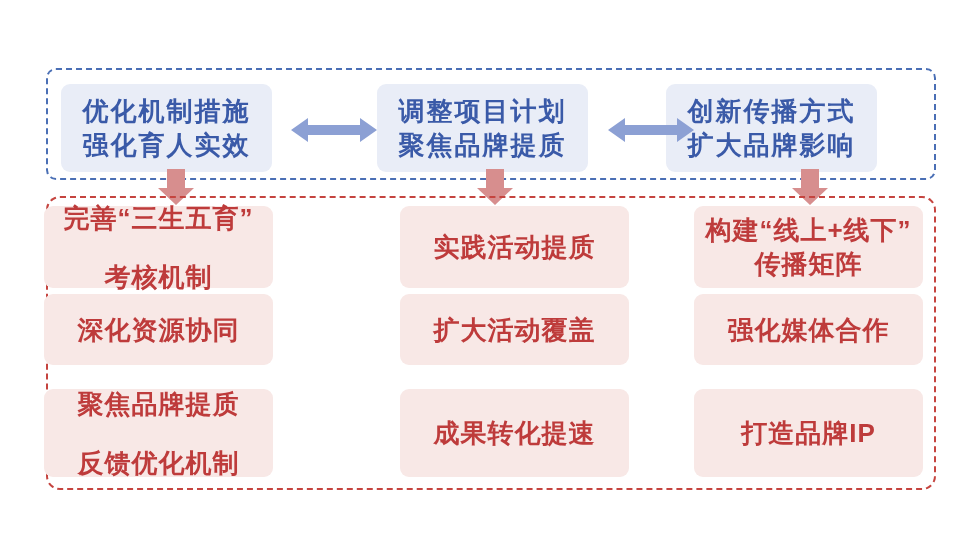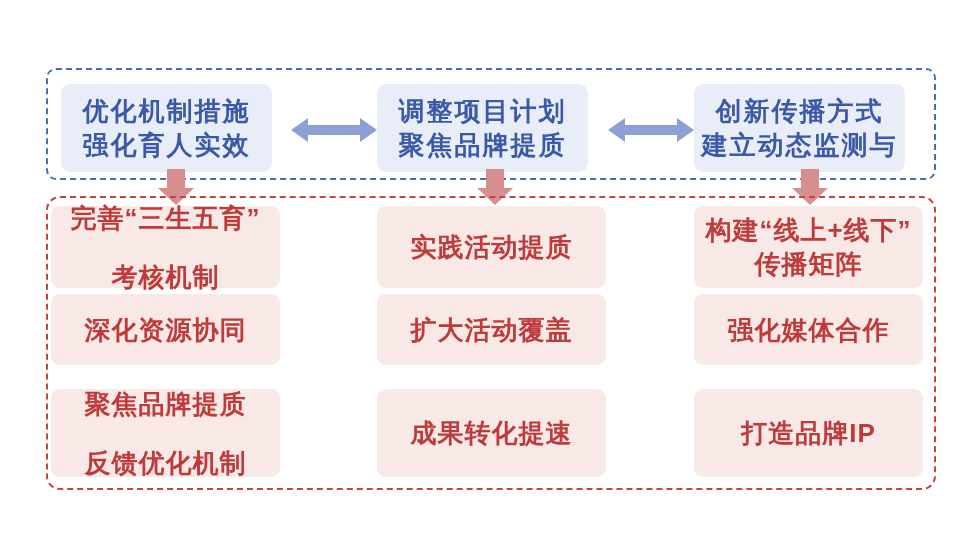--- a/index.html
+++ b/index.html
@@ -29,21 +29,21 @@
     border-radius: 9px;
     display: flex; flex-direction: column;
     align-items: center; justify-content: center;
     color: var(--blue-text, #3A5AA8);
     font-size: 26px; font-weight: 700;
     line-height: 34px; letter-spacing: 2px;
     text-align: center;
   }
   .top-box-1 { left: 61px; }
   .top-box-2 { left: 377px; }
-  .top-box-3 { left: 694px; justify-content: center; }
+  .top-box-3 { left: 666px; justify-content: center; }
 
   .h-arrow {
     top: 115px; width: 86px; height: 30px;
     color: var(--blue-arrow, #8CA0D4);
   }
   .h-arrow-1 { left: 291px; }
   .h-arrow-2 { left: 608px; }
 
   .d-arrow {
     top: 169px; width: 40px; height: 36px;
@@ -64,22 +64,22 @@
     width: 229px;
     background: var(--red-box-bg, #F8E8E6);
     border-radius: 9px;
     display: flex; flex-direction: column;
     align-items: center; justify-content: center;
     color: var(--red-text, #BE3B3B);
     font-size: 26px; font-weight: 700;
     line-height: 34px; letter-spacing: 1px;
     text-align: center;
   }
-  .col-1 { left: 51px; gap: 25px; }
-  .col-2 { left: 377px; text-align: right; }
+  .col-1 { left: 44px; gap: 25px; }
+  .col-2 { left: 400px; text-align: right; }
   .col-3 { left: 694px; text-align: center; }
   .row-1 { top: 206px; height: 82px; }
   .row-2 { top: 294px; height: 71px; }
   .row-3 { top: 389px; height: 88px; }
 
   svg { display: block; width: 100%; height: 100%; }
 </style>
 </head>
 <body>
 
@@ -88,21 +88,21 @@
 <div class="abs top-box top-box-1">
   <span>优化机制措施</span>
   <span>强化育人实效</span>
 </div>
 <div class="abs top-box top-box-2">
   <span>调整项目计划</span>
   <span>聚焦品牌提质</span>
 </div>
 <div class="abs top-box top-box-3">
   <span>创新传播方式</span>
-  <span>建立动态监测与</span>
+  <span>扩大品牌影响</span>
 </div>
 
 <div class="abs h-arrow h-arrow-1">
   <svg viewBox="0 0 86 30" aria-hidden="true">
     <polygon points="0,15 17,3 17,10 69,10 69,3 86,15 69,27 69,20 17,20 17,27" fill="currentColor"></polygon>
   </svg>
 </div>
 <div class="abs h-arrow h-arrow-2">
   <svg viewBox="0 0 86 30" aria-hidden="true">
     <polygon points="0,15 17,3 17,10 69,10 69,3 86,15 69,27 69,20 17,20 17,27" fill="currentColor"></polygon>

